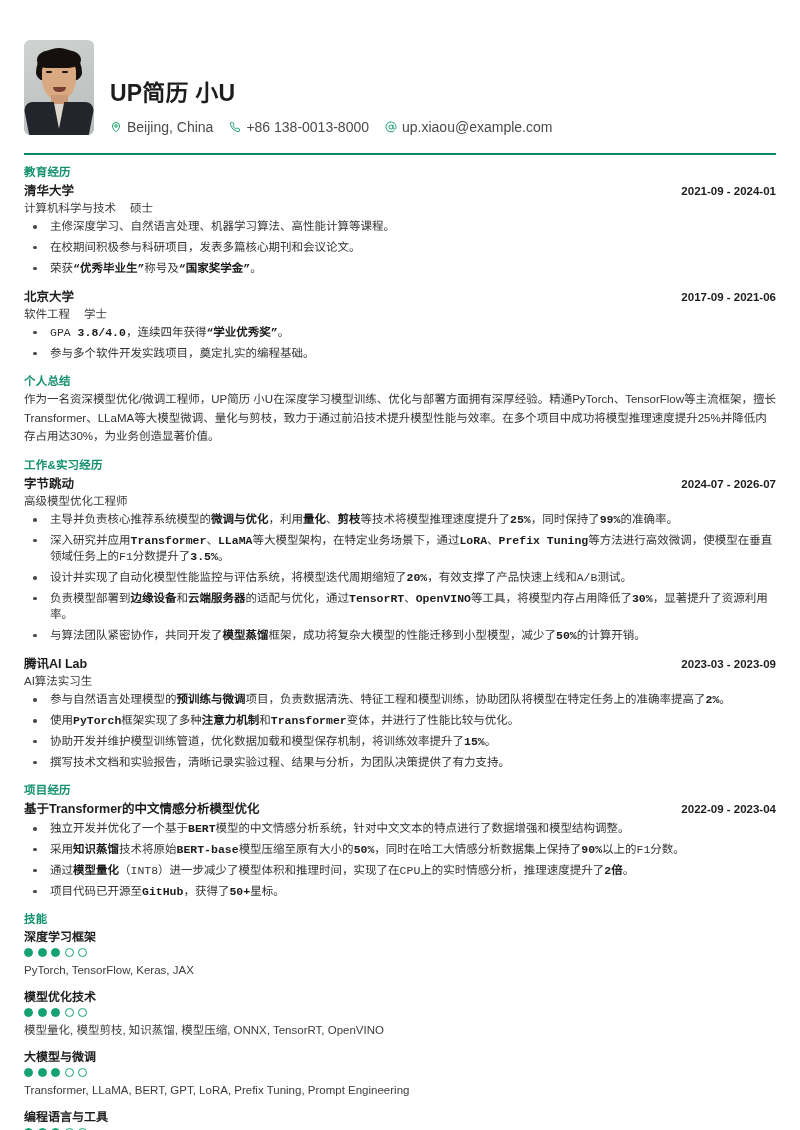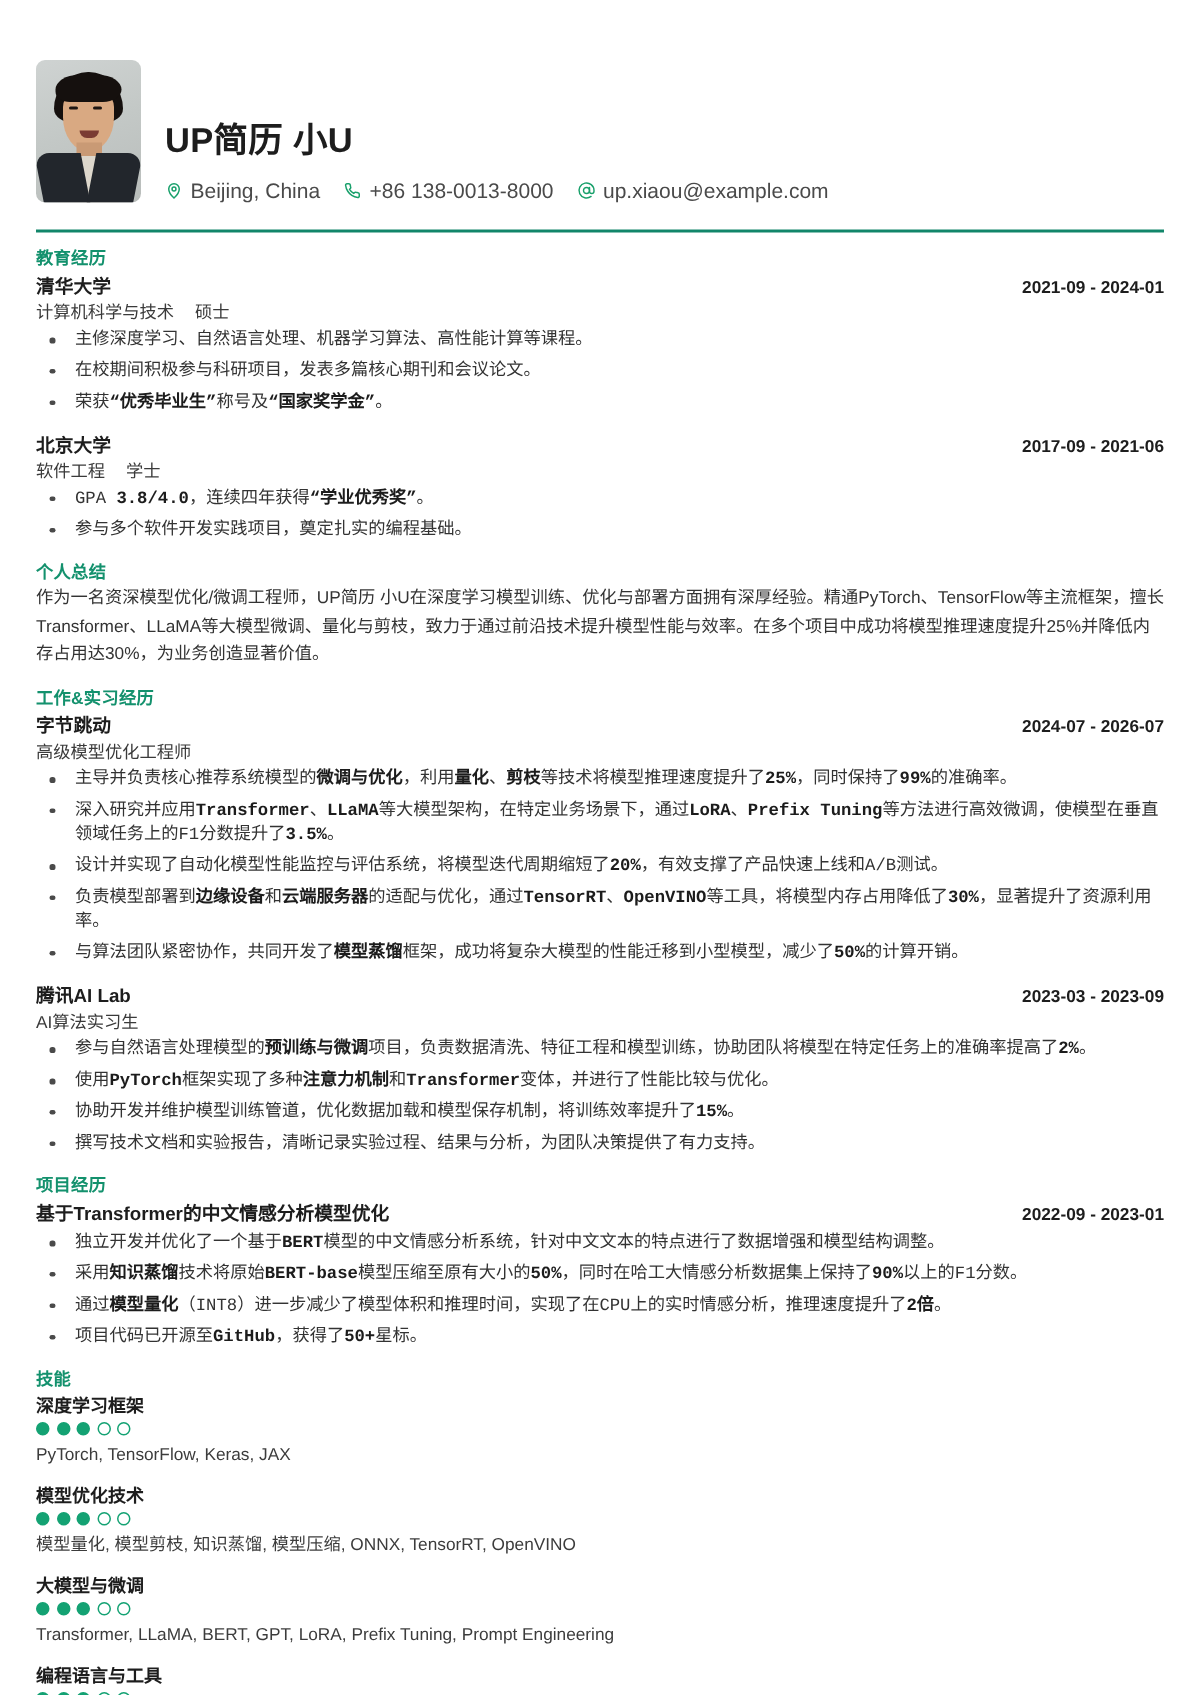--- a/index.html
+++ b/index.html
@@ -229,21 +229,21 @@
         <li>撰写技术文档和实验报告，清晰记录实验过程、结果与分析，为团队决策提供了有力支持。</li>
       </ul>
     </div>
   </div>
 
   <div class="section">
     <div class="sec-title">项目经历</div>
     <div class="entry">
       <div class="entry-head">
         <span class="org">基于Transformer的中文情感分析模型优化</span>
-        <span class="date">2022-09 - 2023-01</span>
+        <span class="date">2022-09 - 2023-04</span>
       </div>
       <ul class="bullets">
         <li>独立开发并优化了一个基于<b>BERT</b>模型的中文情感分析系统，针对中文文本的特点进行了数据增强和模型结构调整。</li>
         <li>采用<b>知识蒸馏</b>技术将原始<b>BERT-base</b>模型压缩至原有大小的<b>50%</b>，同时在哈工大情感分析数据集上保持了<b>90%</b>以上的F1分数。</li>
         <li>通过<b>模型量化</b>（INT8）进一步减少了模型体积和推理时间，实现了在CPU上的实时情感分析，推理速度提升了<b>2倍</b>。</li>
         <li>项目代码已开源至<b>GitHub</b>，获得了<b>50+</b>星标。</li>
       </ul>
     </div>
   </div>
 

